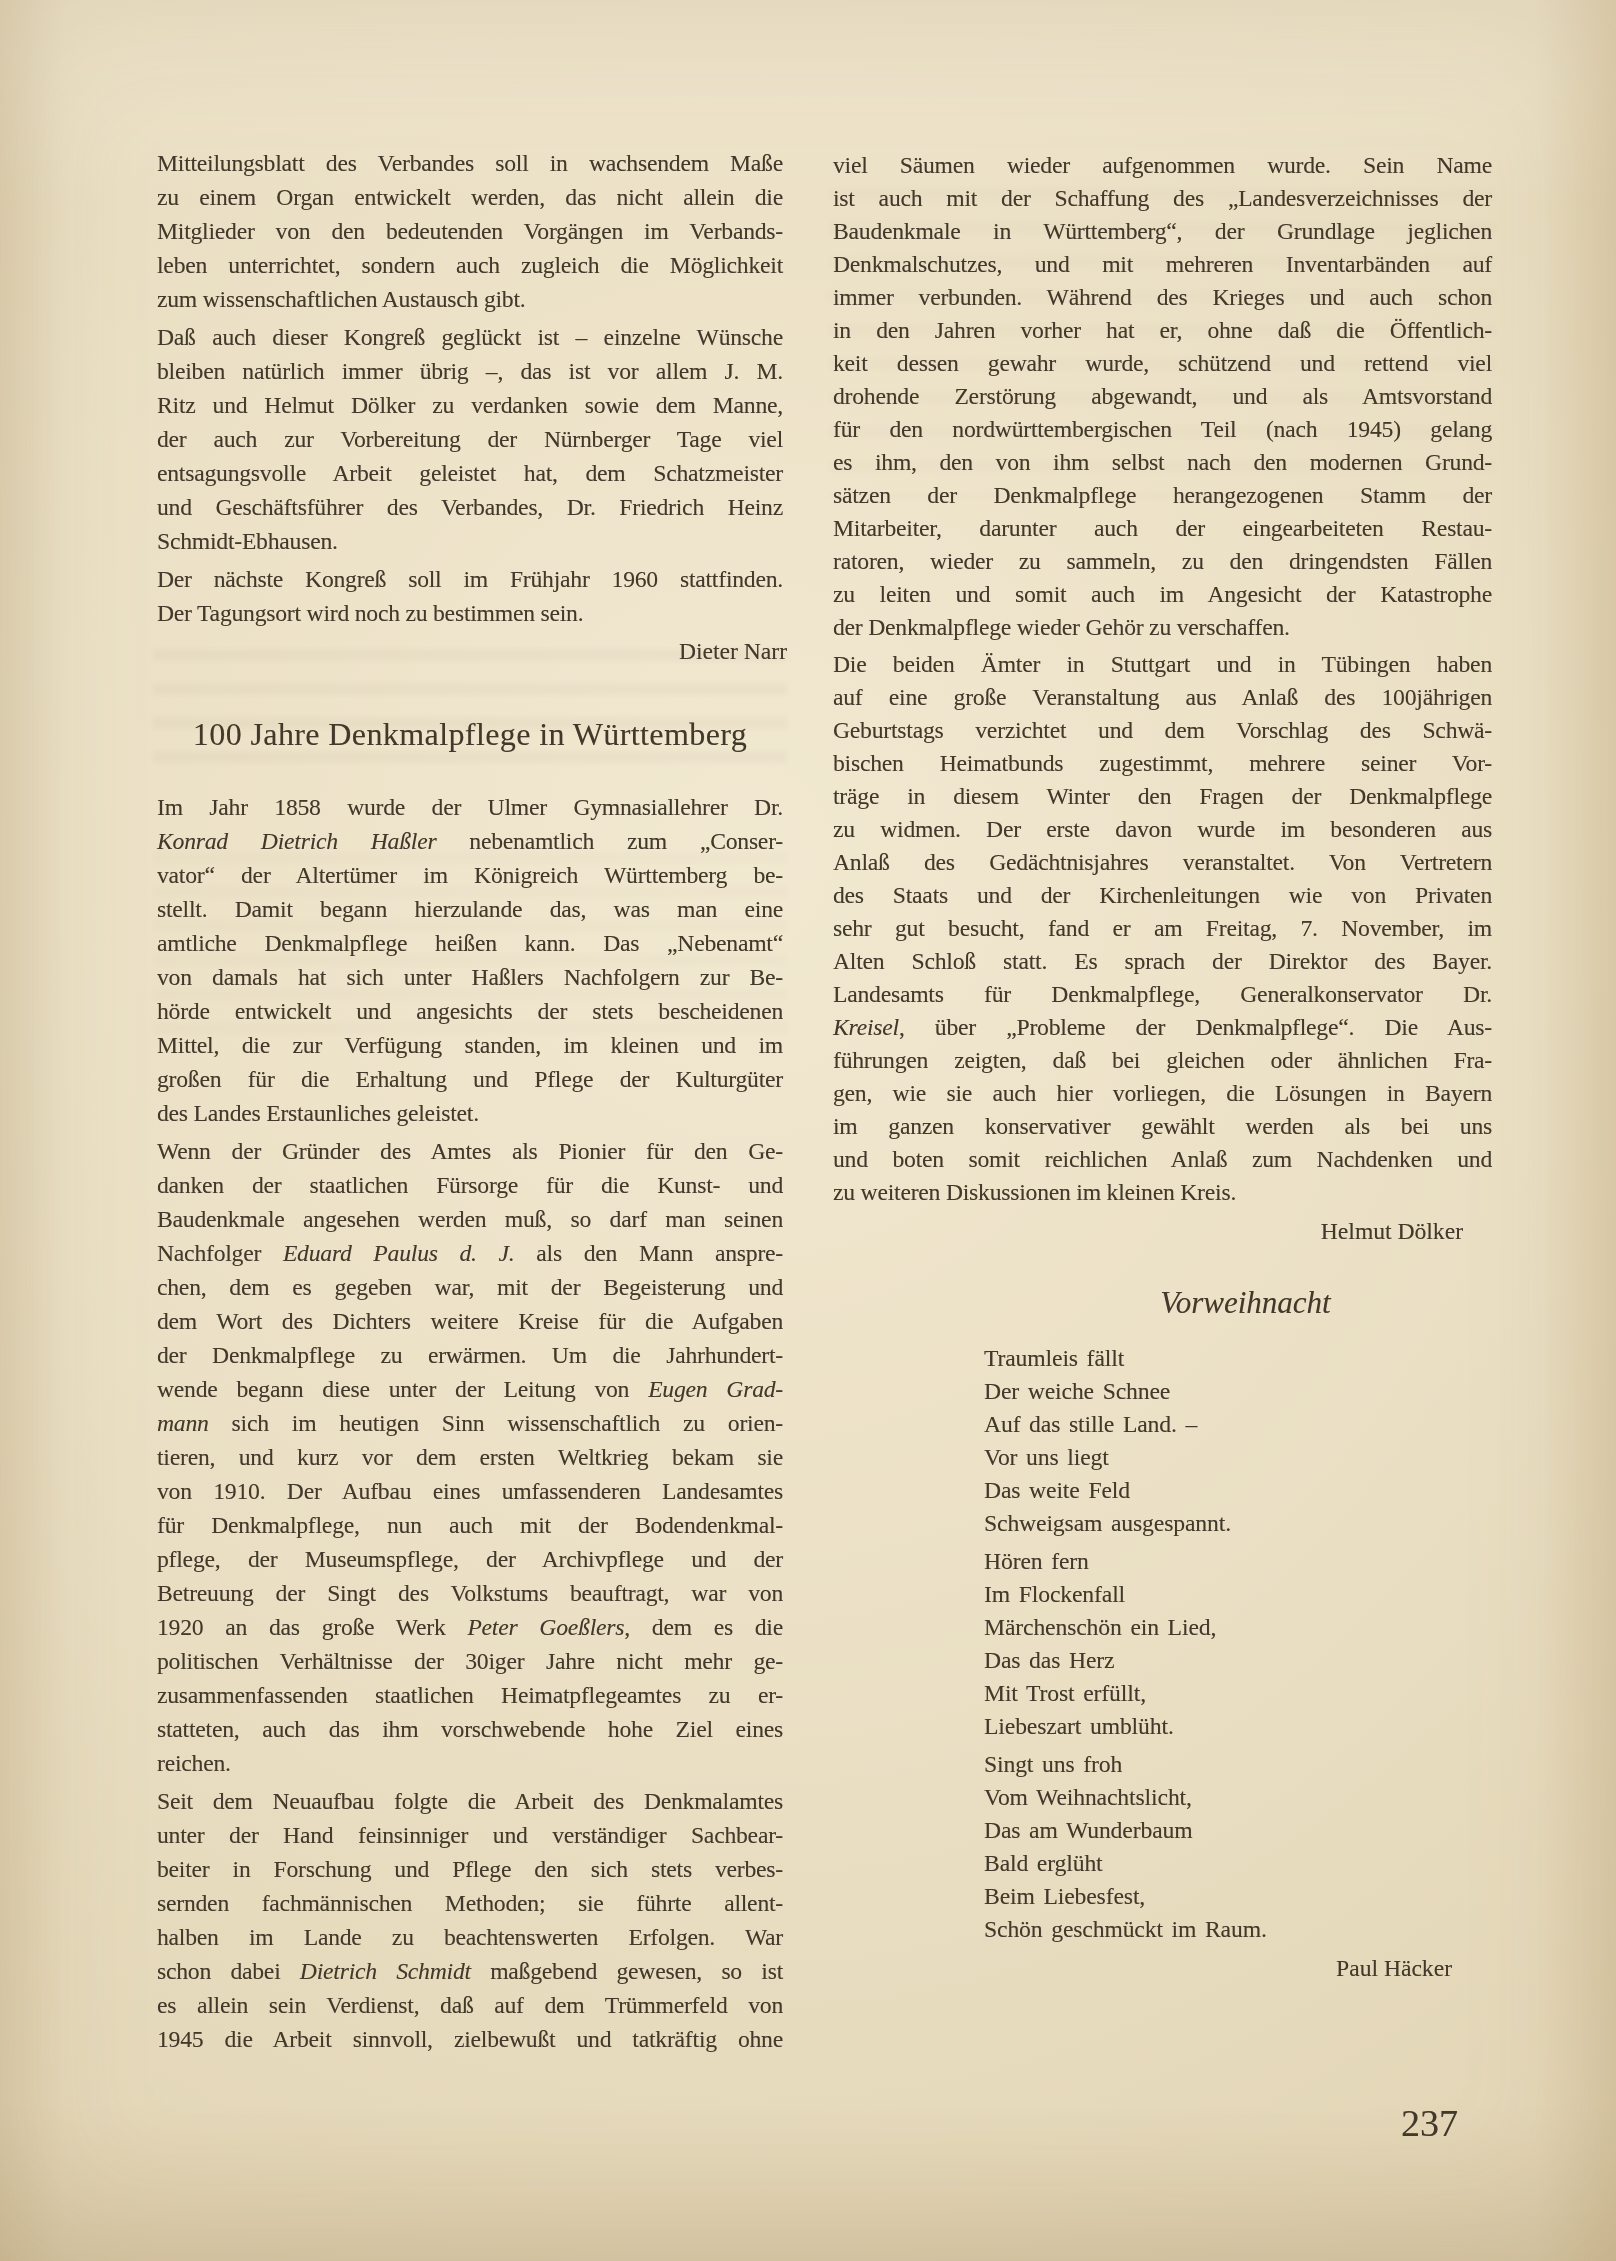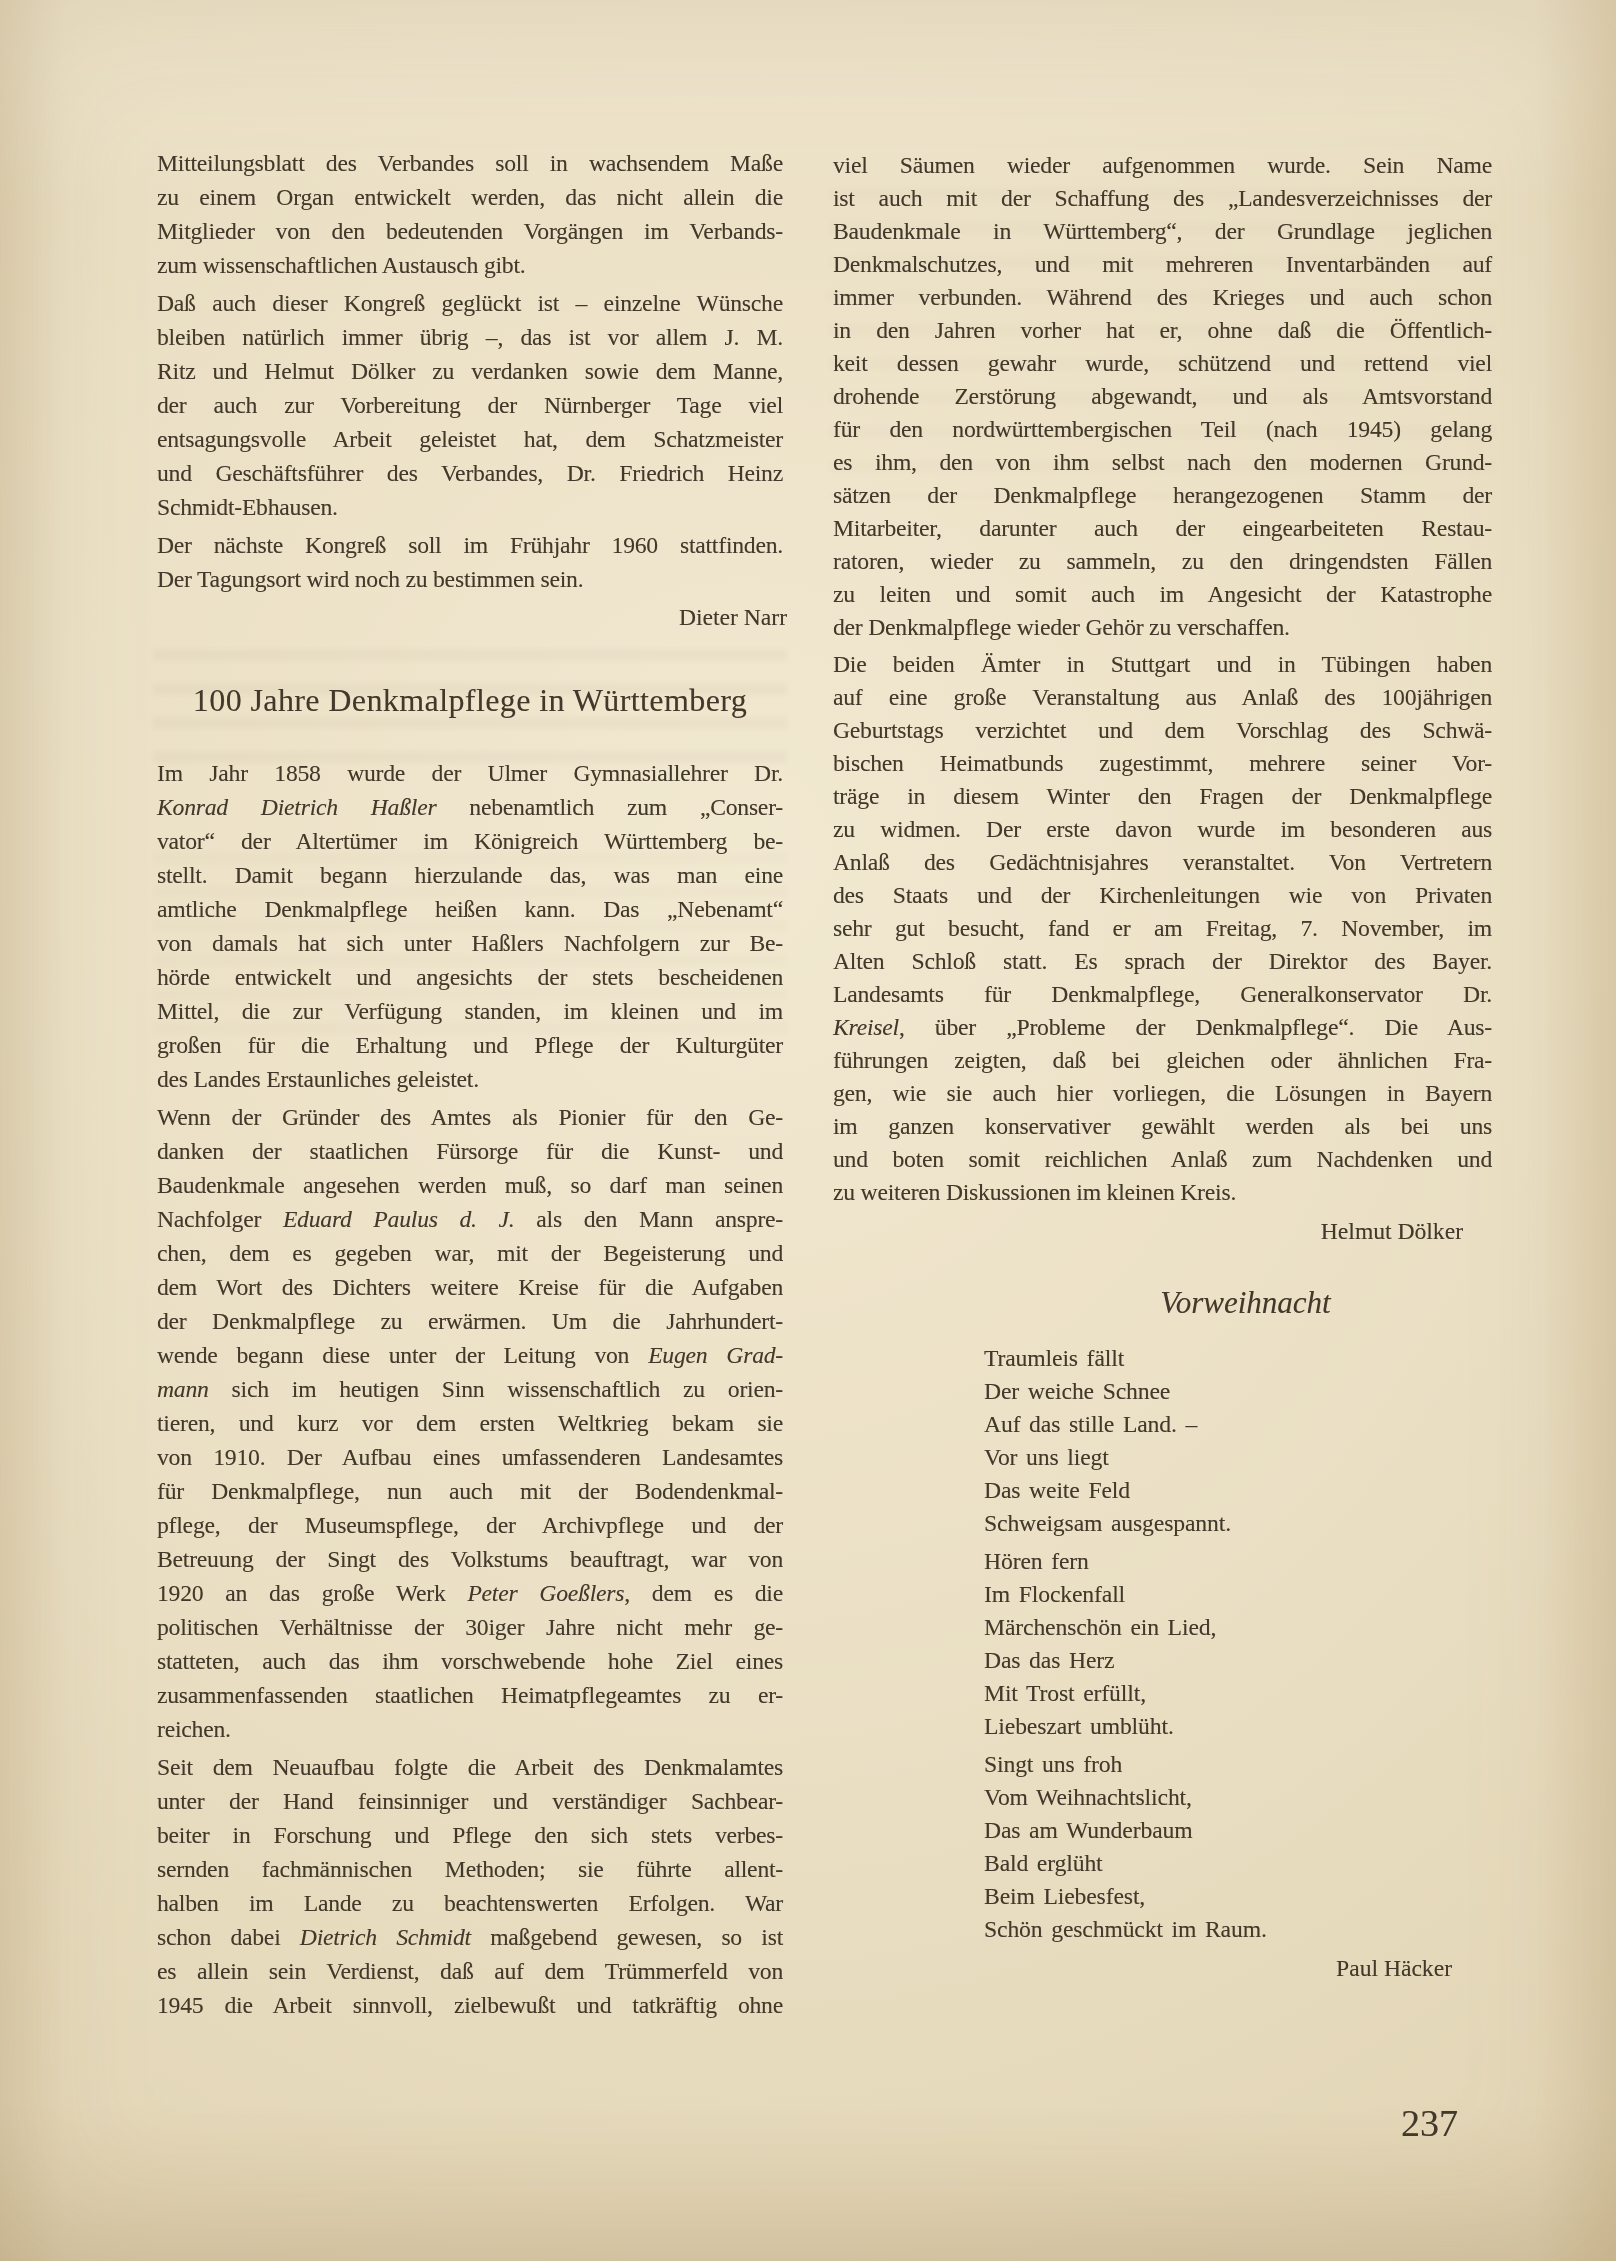--- a/index.html
+++ b/index.html
@@ -82,20 +82,21 @@
 <div class="page">
   <div class="ghost ghost1"></div>
   <div class="ghost ghost2"></div>
   <div class="ghost ghost3"></div>
 
   <div class="col col-left">
       <div class="para">
         <div class="line">Mitteilungsblatt des Verbandes soll in wachsendem Maße</div>
         <div class="line">zu einem Organ entwickelt werden, das nicht allein die</div>
         <div class="line">Mitglieder von den bedeutenden Vorgängen im Verbands-</div>
+        <div class="line">leben unterrichtet, sondern auch zugleich die Möglichkeit</div>
         <div class="line flush">zum wissenschaftlichen Austausch gibt.</div>
       </div>
       <div class="para">
         <div class="line">Daß auch dieser Kongreß geglückt ist – einzelne Wünsche</div>
         <div class="line">bleiben natürlich immer übrig –, das ist vor allem J. M.</div>
         <div class="line">Ritz und Helmut Dölker zu verdanken sowie dem Manne,</div>
         <div class="line">der auch zur Vorbereitung der Nürnberger Tage viel</div>
         <div class="line">entsagungsvolle Arbeit geleistet hat, dem Schatzmeister</div>
         <div class="line">und Geschäftsführer des Verbandes, Dr. Friedrich Heinz</div>
         <div class="line flush">Schmidt-Ebhausen.</div>
@@ -128,22 +129,22 @@
         <div class="line">der Denkmalpflege zu erwärmen. Um die Jahrhundert-</div>
         <div class="line"><span>wende begann diese unter der Leitung von </span><i>Eugen Grad-</i></div>
         <div class="line"><i>mann</i><span> sich im heutigen Sinn wissenschaftlich zu orien-</span></div>
         <div class="line">tieren, und kurz vor dem ersten Weltkrieg bekam sie</div>
         <div class="line">von 1910. Der Aufbau eines umfassenderen Landesamtes</div>
         <div class="line">für Denkmalpflege, nun auch mit der Bodendenkmal-</div>
         <div class="line">pflege, der Museumspflege, der Archivpflege und der</div>
         <div class="line">Betreuung der Singt des Volkstums beauftragt, war von</div>
         <div class="line"><span>1920 an das große Werk </span><i>Peter Goeßlers</i><span>, dem es die</span></div>
         <div class="line">politischen Verhältnisse der 30iger Jahre nicht mehr ge-</div>
+        <div class="line">zusammenfassenden staatlichen Heimatpflegeamtes zu er-</div>
         <div class="line">statteten, auch das ihm vorschwebende hohe Ziel eines</div>
-        <div class="line">zusammenfassenden staatlichen Heimatpflegeamtes zu er-</div>
         <div class="line flush">reichen.</div>
       </div>
       <div class="para">
         <div class="line">Seit dem Neuaufbau folgte die Arbeit des Denkmalamtes</div>
         <div class="line">unter der Hand feinsinniger und verständiger Sachbear-</div>
         <div class="line">beiter in Forschung und Pflege den sich stets verbes-</div>
         <div class="line">sernden fachmännischen Methoden; sie führte allent-</div>
         <div class="line">halben im Lande zu beachtenswerten Erfolgen. War</div>
         <div class="line"><span>schon dabei </span><i>Dietrich Schmidt</i><span> maßgebend gewesen, so ist</span></div>
         <div class="line">es allein sein Verdienst, daß auf dem Trümmerfeld von</div>

